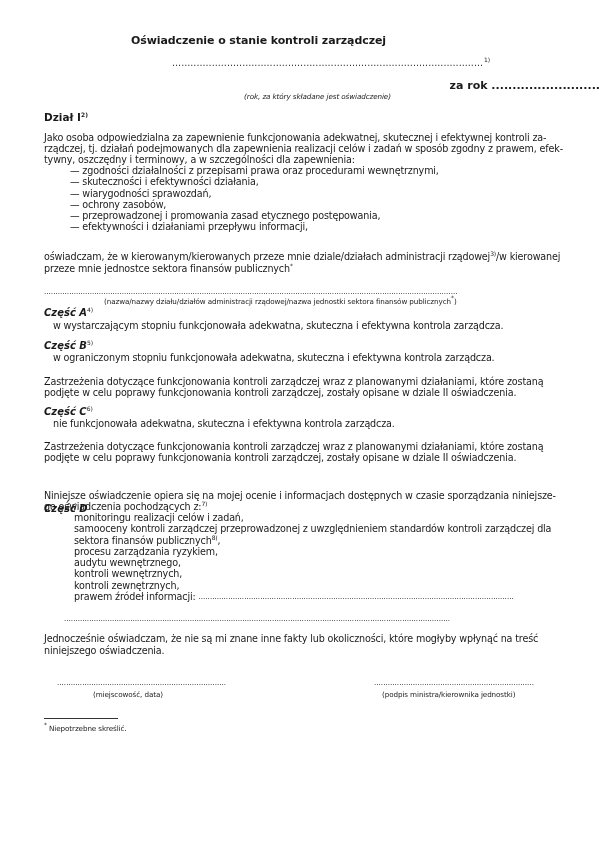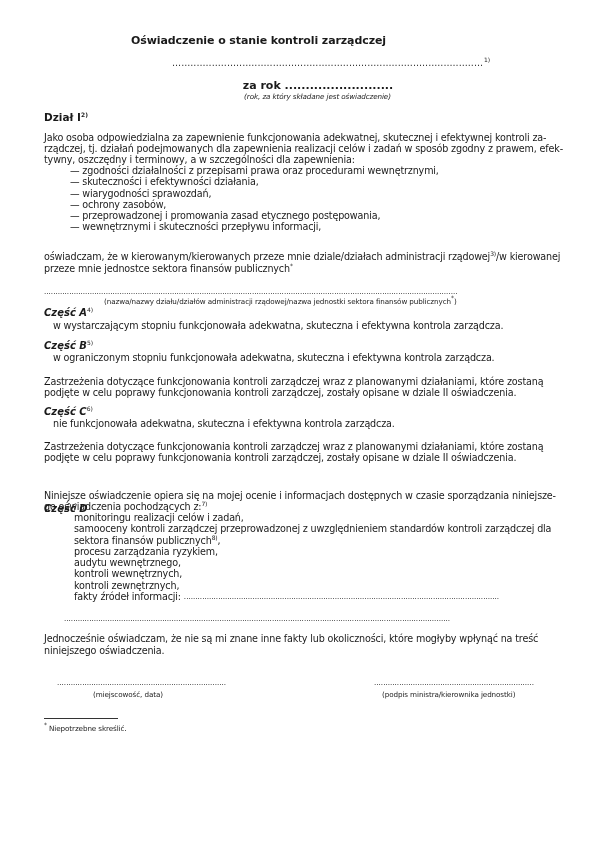--- a/index.html
+++ b/index.html
@@ -23,41 +23,41 @@
   </style>
 </head>
 <body>
 
 <div class="abs title" style="left:0;width:481px;top:34px;text-align:center;padding-left:36px;">Oświadczenie o stanie kontroli zarządczej</div>
 
 <div class="abs t" style="left:172px;top:57px;">
   <span class="dots" style="display:inline-block;width:312px;vertical-align:bottom;">......................................................................................................</span><sup>1)</sup>
 </div>
 
-<div class="abs" style="left:0;width:600px;top:79px;text-align:center;padding-left:36px;font-size:11px;font-weight:bold;">
+<div class="abs" style="left:0;width:600px;top:79px;text-align:right;padding-left:36px;font-size:11px;font-weight:bold;">
   <span>za rok</span>
   <span>..........................</span>
 </div>
 <div class="abs caption it" style="left:0;width:600px;top:92px;text-align:center;padding-left:35px;">(rok, za który składane jest oświadczenie)</div>
 
 <div class="abs bold" style="left:44px;top:111px;font-size:10.5px;">
   <span>Dział I</span><sup>2)</sup>
 </div>
 
 <div class="abs t" style="left:44px;top:132px;">Jako osoba odpowiedzialna za zapewnienie funkcjonowania adekwatnej, skutecznej i efektywnej kontroli za-</div>
 <div class="abs t" style="left:44px;top:143px;">rządczej, tj. działań podejmowanych dla zapewnienia realizacji celów i zadań w sposób zgodny z prawem, efek-</div>
 <div class="abs t" style="left:44px;top:154px;">tywny, oszczędny i terminowy, a w szczególności dla zapewnienia:</div>
 
 <div class="abs t" style="left:70px;top:165px;">
   <div><span>—</span> <span>zgodności działalności z przepisami prawa oraz procedurami wewnętrznymi,</span></div>
   <div><span>—</span> <span>skuteczności i efektywności działania,</span></div>
   <div><span>—</span> <span>wiarygodności sprawozdań,</span></div>
   <div><span>—</span> <span>ochrony zasobów,</span></div>
   <div><span>—</span> <span>przeprowadzonej i promowania zasad etycznego postępowania,</span></div>
-  <div><span>—</span> <span>wewnętrznymi i skuteczności przepływu informacji,</span></div>
+  <div><span>—</span> <span>efektywności i działaniami przepływu informacji,</span></div>
 </div>
 
 <div class="abs t" style="left:44px;top:251px;">
   <span>oświadczam, że w kierowanym/kierowanych przeze mnie dziale/działach administracji rządowej</span><sup>3)</sup><span>/w kierowanej</span>
 </div>
 <div class="abs t" style="left:44px;top:263px;">
   <span>przeze mnie jednostce sektora finansów publicznych</span><sup>*</sup>
 </div>
 
 <div class="abs caption dots" style="left:44px;top:287px;width:513px;">.....................................................................................................................................................................................</div>
@@ -91,21 +91,21 @@
 </div>
 
 <div class="abs t" style="left:74px;top:512px;">
   <div>monitoringu realizacji celów i zadań,</div>
   <div>samooceny kontroli zarządczej przeprowadzonej z uwzględnieniem standardów kontroli zarządczej dla</div>
   <div><span>sektora finansów publicznych</span><sup>8)</sup><span>,</span></div>
   <div>procesu zarządzania ryzykiem,</div>
   <div>audytu wewnętrznego,</div>
   <div>kontroli wewnętrznych,</div>
   <div>kontroli zewnętrznych,</div>
-  <div style="white-space:nowrap;"><span>fakty źródeł informacji:</span> <span class="caption dots" style="display:inline-block;width:365px;vertical-align:bottom;">..........................................................................................................................................</span></div>
+  <div style="white-space:nowrap;"><span>prawem źródeł informacji:</span> <span class="caption dots" style="display:inline-block;width:365px;vertical-align:bottom;">..........................................................................................................................................</span></div>
 </div>
 
 <div class="abs caption dots" style="left:64px;top:614px;width:494px;">.........................................................................................................................................................................</div>
 
 <div class="abs t" style="left:44px;top:633px;">Jednocześnie oświadczam, że nie są mi znane inne fakty lub okoliczności, które mogłyby wpłynąć na treść</div>
 <div class="abs t" style="left:44px;top:645px;">niniejszego oświadczenia.</div>
 
 <div class="abs caption dots" style="left:57px;top:678px;width:192px;">..........................................................................</div>
 <div class="abs caption" style="left:93px;top:690px;">(miejscowość, data)</div>
 

